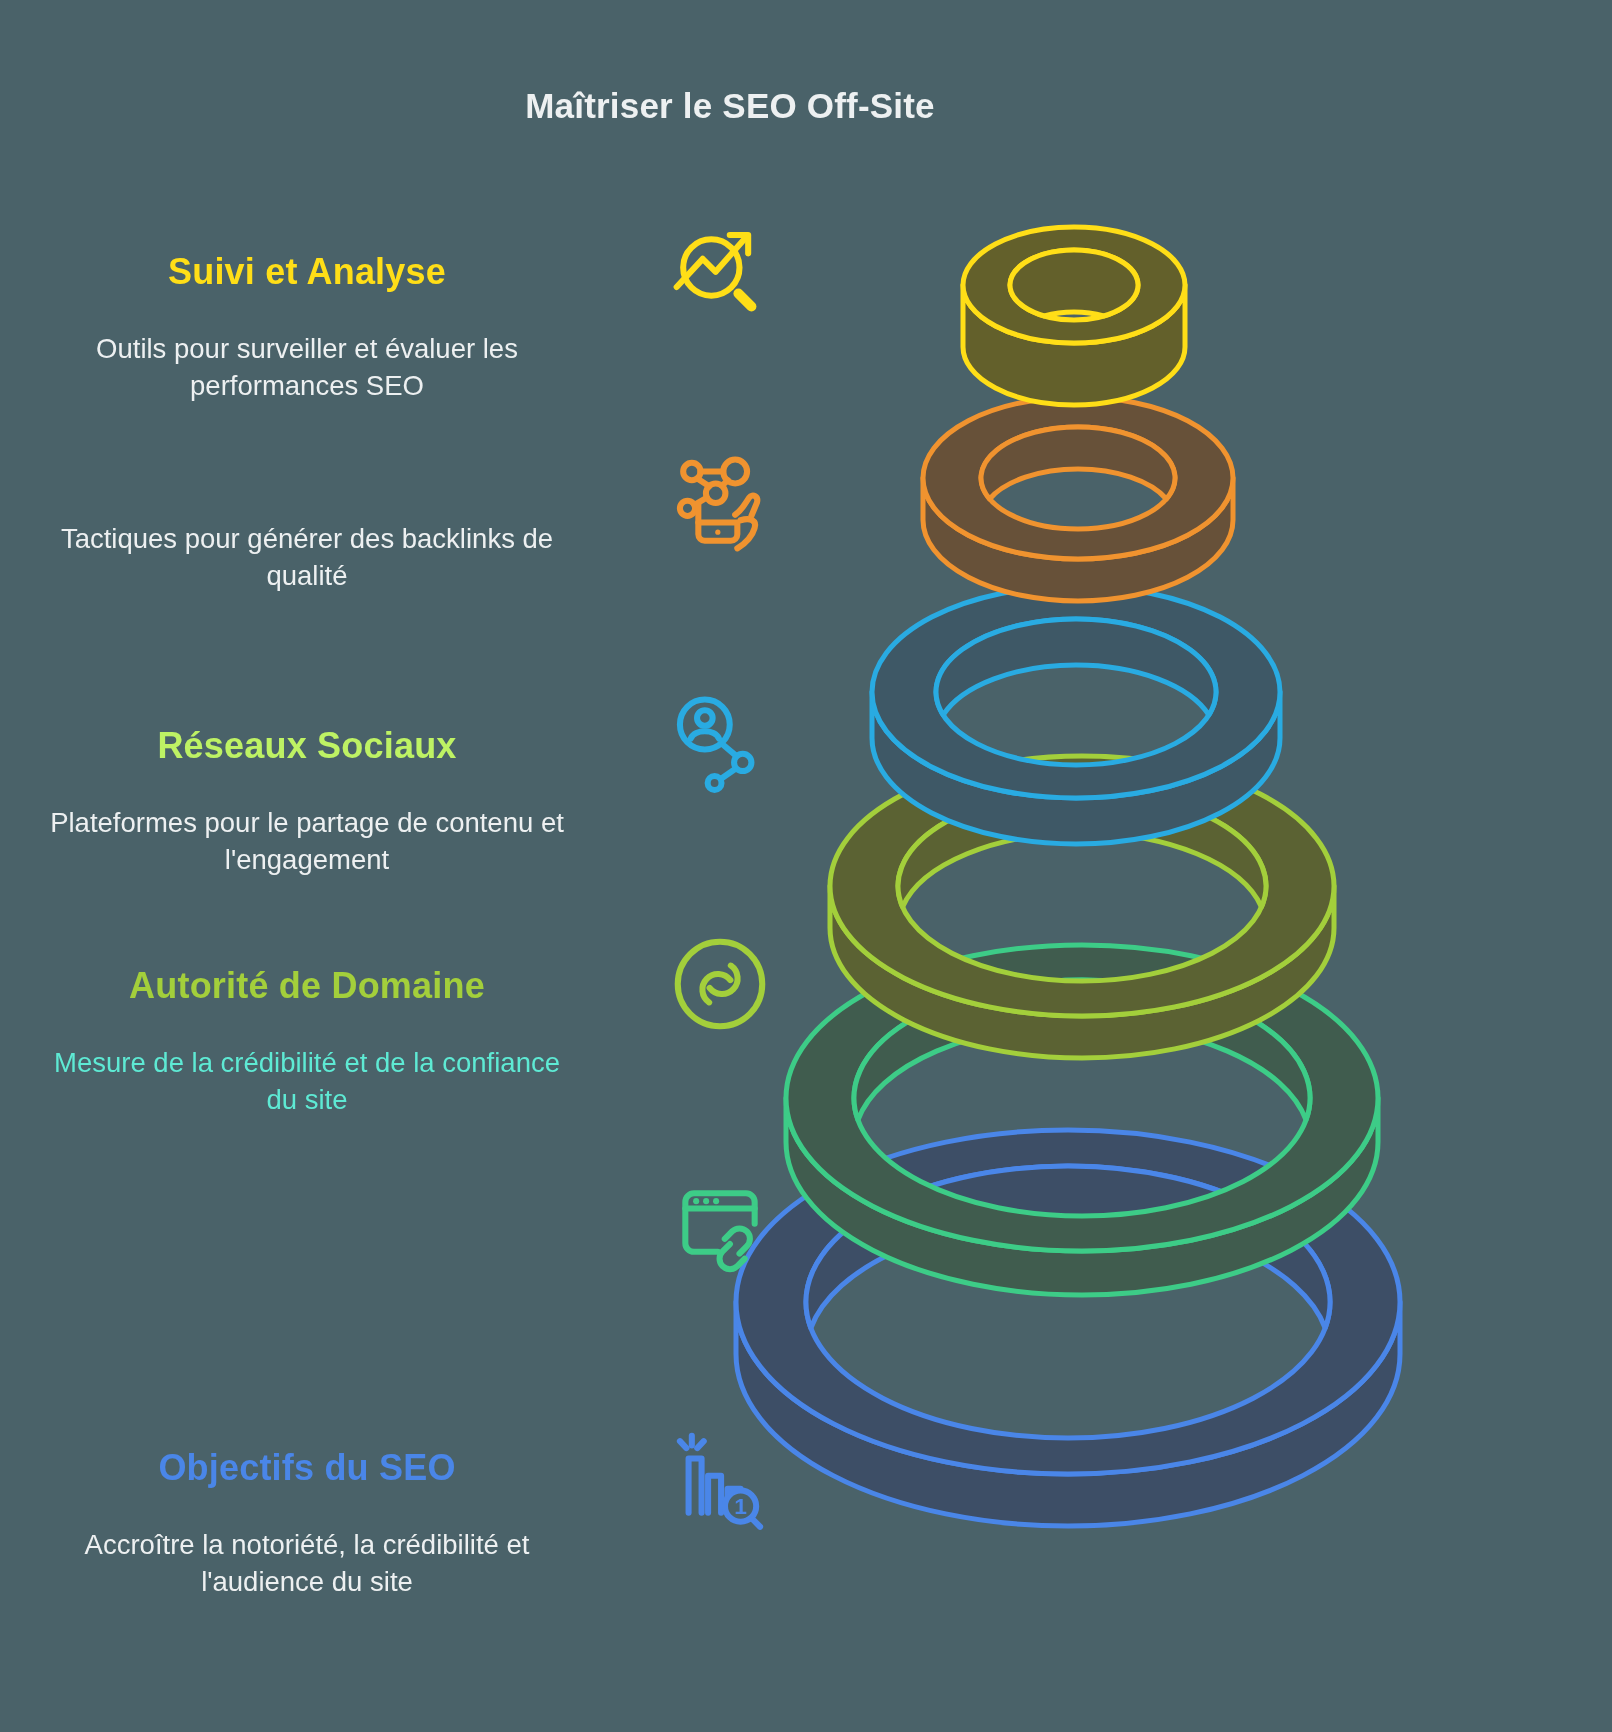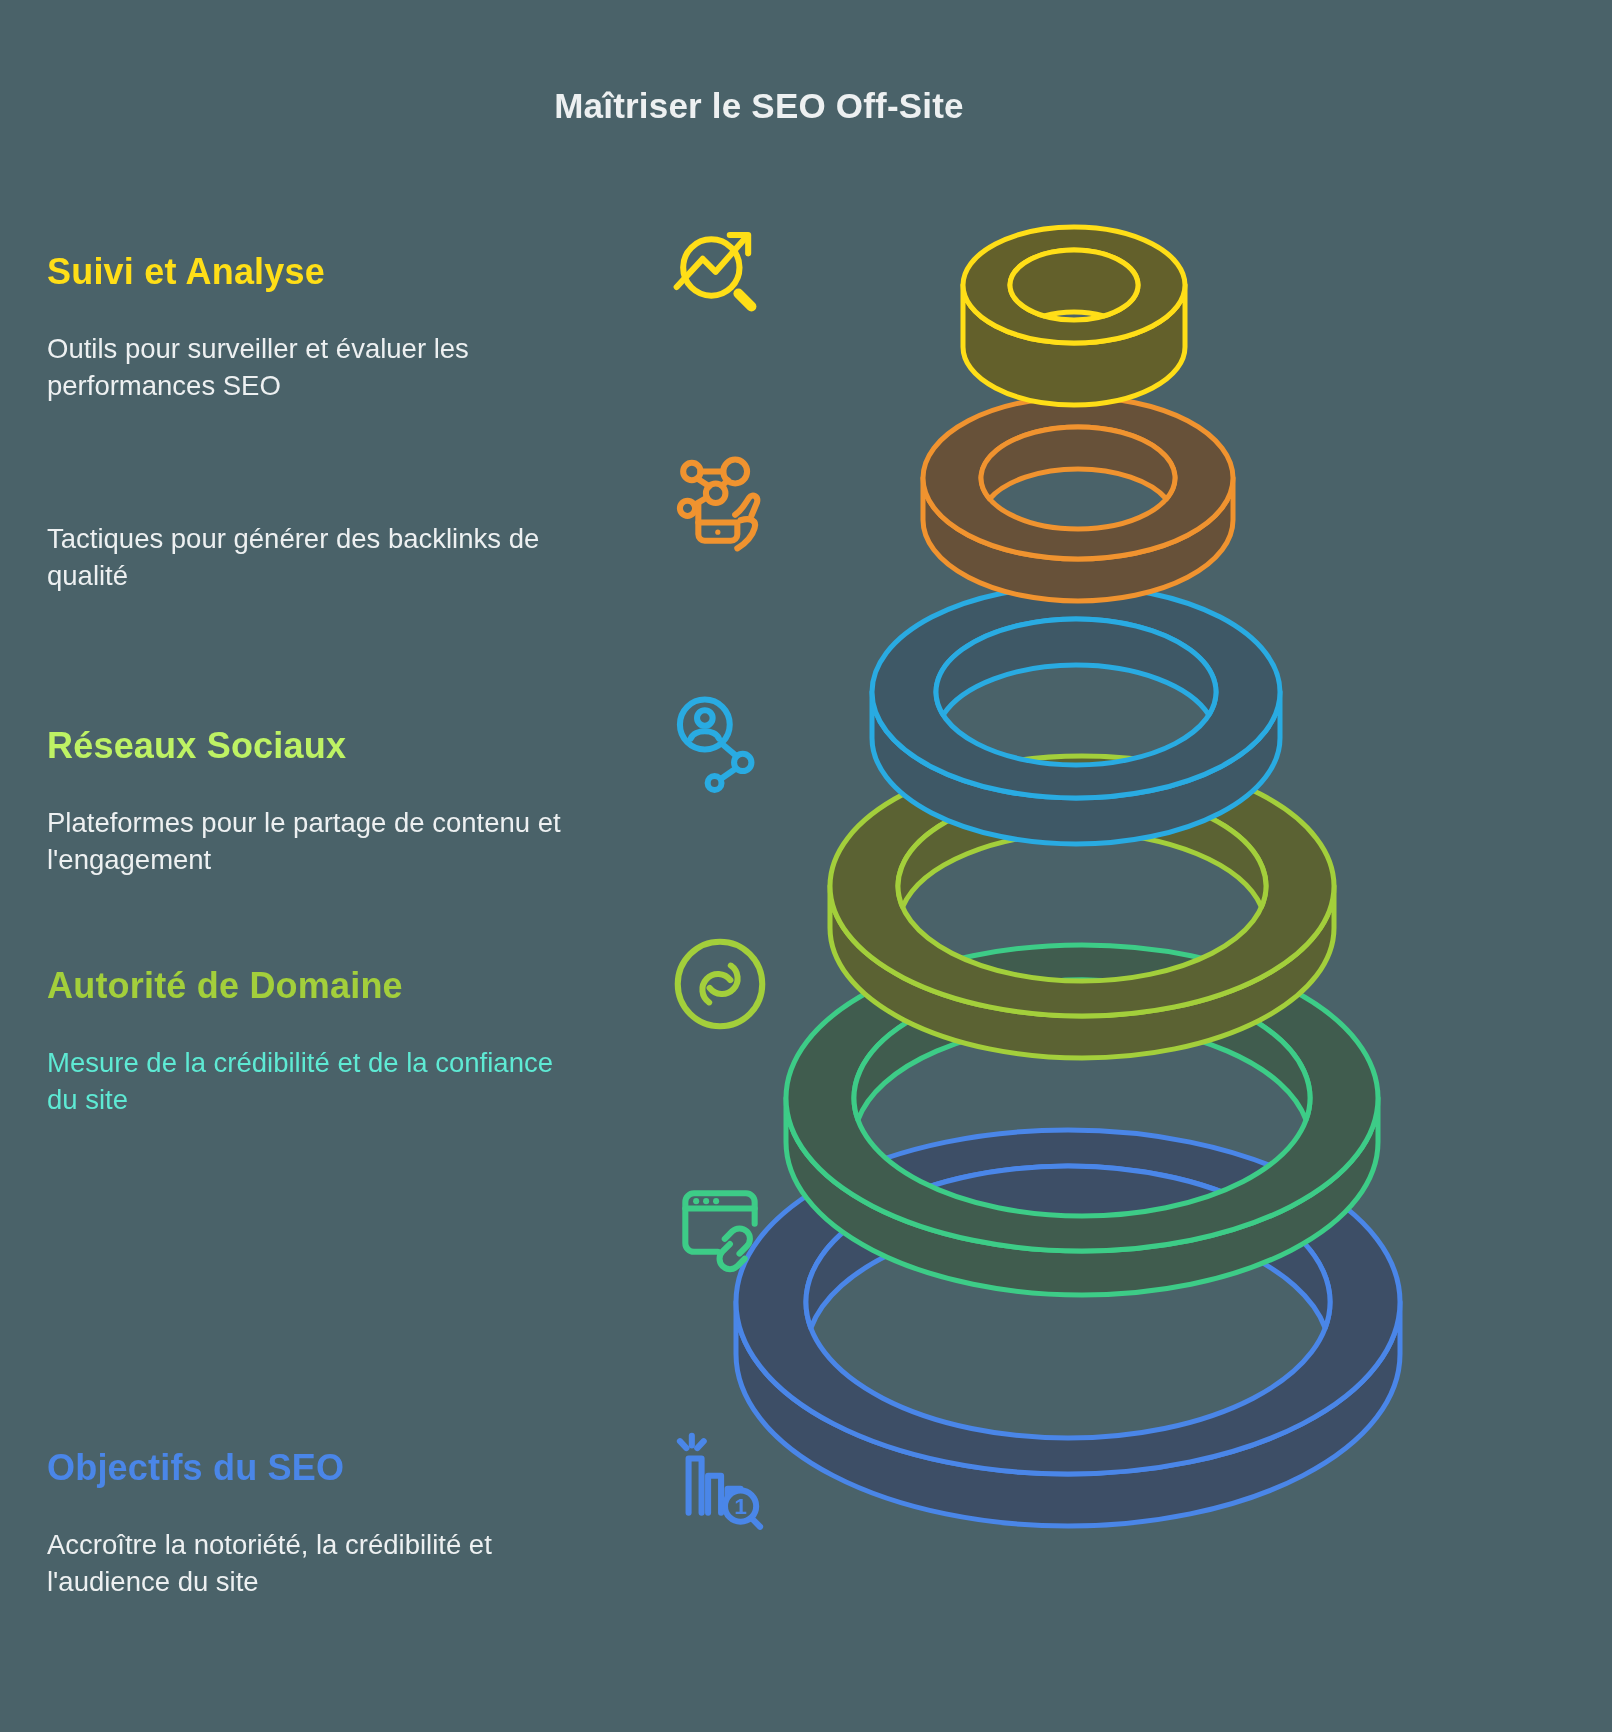--- a/index.html
+++ b/index.html
@@ -5,40 +5,40 @@
   html,body{margin:0;padding:0;background:#4A6269;}
   #canvas{
     position:relative;width:1612px;height:1732px;overflow:hidden;
     background:#4A6269;
     font-family:"Liberation Sans","DejaVu Sans",sans-serif;
   }
   .main-title{
     position:absolute;top:86px;left:0;width:1460px;text-align:center;
     font-size:35px;font-weight:bold;color:#EDF0F1;letter-spacing:.2px;margin:0;
   }
-  .section{position:absolute;right:1045px;width:520px;text-align:left;}
+  .section{position:absolute;right:1045px;width:520px;text-align:center;}
   .section h2{margin:0;font-size:36px;line-height:44px;font-weight:bold;letter-spacing:.2px;}
   .section p{margin:36px 0 0 0;font-size:27.5px;line-height:37px;color:#EDF0F1;font-weight:400;}
   .s1{top:250px}.s2{top:484px}.s3{top:724px}.s4{top:964px}.s5{top:1202px}.s6{top:1446px}
   .icon-box{position:absolute;left:668px;width:104px;height:116px;}
   .i1{top:203px}.i2{top:446px}.i3{top:686px}.i4{top:926px}.i5{top:1170px}.i6{top:1420px}
   .icon-box svg{width:100%;height:100%;fill:none;stroke:currentColor;stroke-width:2.8;
     stroke-linecap:round;stroke-linejoin:round;}
   .icon-box svg .fat{stroke-width:4.6;}
   .icon-box svg .dot{fill:currentColor;stroke:none;}
   .icon-box svg text{fill:currentColor;stroke:none;
     font-family:"Liberation Sans","DejaVu Sans",sans-serif;font-weight:bold;}
   #rings{position:absolute;left:0;top:0;pointer-events:none;}
 </style>
 </head>
 <body>
 
 <div id="canvas" style="background: rgb(74, 98, 105);">
 
-  <h1 class="main-title" style="color: rgb(237, 240, 241); padding-left: 29px;">Maîtriser le SEO Off-Site</h1>
+  <h1 class="main-title" style="color: rgb(237, 240, 241);">Maîtriser le SEO Off-Site</h1>
 
   <svg id="rings" width="1612" height="1732" viewBox="0 0 1612 1732">
       <path d="M 736 1302 L 736 1354 A 332 172 0 0 0 1400 1354 L 1400 1302 A 332 172 0 0 1 736 1302 Z" fill="#3D4E66" stroke="#4A86E8" stroke-width="5" stroke-linejoin="round"></path>
       <path d="M 736 1302 A 332 172 0 1 1 1400 1302 A 332 172 0 1 1 736 1302 Z M 806 1302 A 262 136 0 1 1 1330 1302 A 262 136 0 1 1 806 1302 Z" fill="#3D4E66" stroke="#4A86E8" stroke-width="5" stroke-linejoin="round" fill-rule="evenodd"></path>
       <path d="M 810.8324112857122 1328 A 262 136 0 1 1 1325.1675887142878 1328 A 262 136 0 0 0 810.8324112857122 1328 Z" fill="#3D4E66" stroke="#4A86E8" stroke-width="5" stroke-linejoin="round"></path>
       <path d="M 786 1098 L 786 1142 A 296 153 0 0 0 1378 1142 L 1378 1098 A 296 153 0 0 1 786 1098 Z" fill="#405C4E" stroke="#3DCC87" stroke-width="5" stroke-linejoin="round"></path>
       <path d="M 786 1098 A 296 153 0 1 1 1378 1098 A 296 153 0 1 1 786 1098 Z M 854 1098 A 228 118 0 1 1 1310 1098 A 228 118 0 1 1 854 1098 Z" fill="#405C4E" stroke="#3DCC87" stroke-width="5" stroke-linejoin="round" fill-rule="evenodd"></path>
       <path d="M 857.9977018216141 1120 A 228 118 0 1 1 1306.002298178386 1120 A 228 118 0 0 0 857.9977018216141 1120 Z" fill="#405C4E" stroke="#3DCC87" stroke-width="5" stroke-linejoin="round"></path>
       <path d="M 830 886 L 830 928 A 252 130 0 0 0 1334 928 L 1334 886 A 252 130 0 0 1 830 886 Z" fill="#5B6233" stroke="#A3CF3B" stroke-width="5" stroke-linejoin="round"></path>
       <path d="M 830 886 A 252 130 0 1 1 1334 886 A 252 130 0 1 1 830 886 Z M 898 886 A 184 95 0 1 1 1266 886 A 184 95 0 1 1 898 886 Z" fill="#5B6233" stroke="#A3CF3B" stroke-width="5" stroke-linejoin="round" fill-rule="evenodd"></path>

